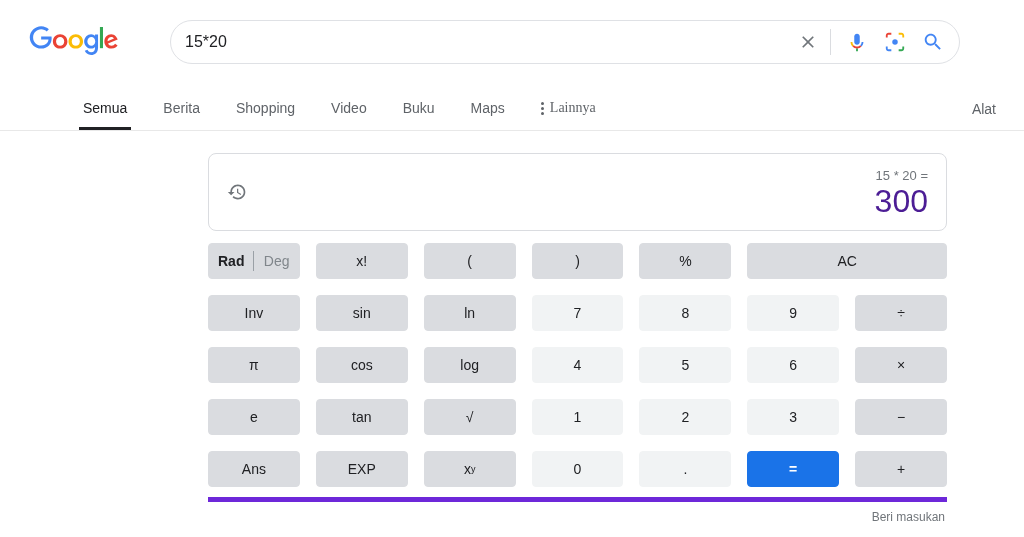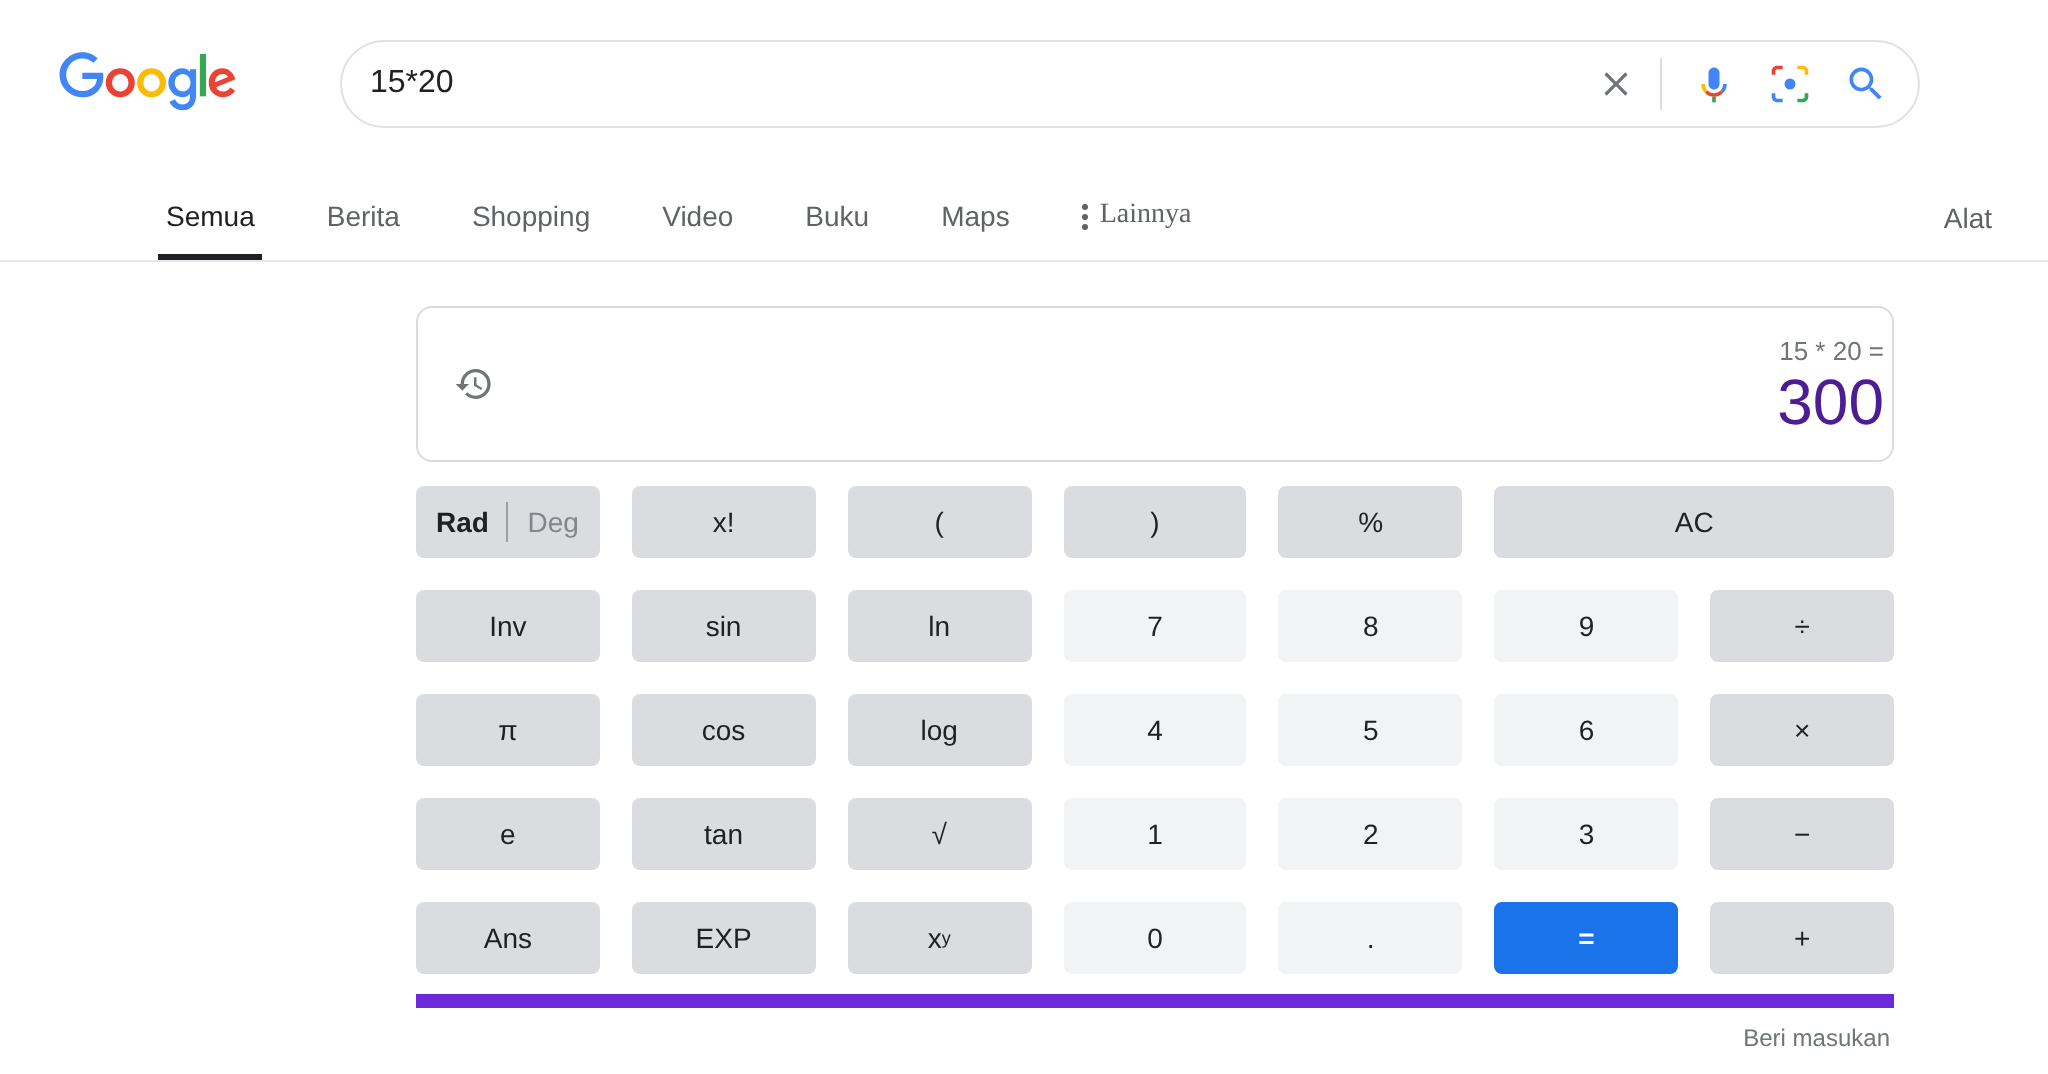--- a/index.html
+++ b/index.html
@@ -104,21 +104,21 @@
       padding: 12px 0;
       cursor: pointer;
     }
     .content {
       padding: 22px 0 0 208px;
       width: 947px;
     }
     .calc-display {
       border: 1px solid #dadce0;
       border-radius: 8px;
-      padding: 14px 4px 10px 18px;
+      padding: 14px 18px 10px 18px;
       margin-bottom: 12px;
       display: flex;
       align-items: center;
       min-height: 76px;
     }
     .history-icon {
       color: #70757a;
       cursor: pointer;
     }
     .calc-output {
@@ -185,21 +185,21 @@
       width: 1px;
       height: 20px;
       background: #9aa0a6;
     }
     .feedback {
       text-align: right;
       font-size: 12px;
       color: #70757a;
       margin-top: 10px;
       padding-right: 2px;
-      border-top: 7px solid #6d28d9;
+      border-top: 5px solid #6d28d9;
       padding-top: 8px;
     }
     sup { font-size: 9px; }
   </style>
 </head>
 <body>
 
 <div class="top-area">
   <div class="logo">
     <svg viewBox="0 0 272 92">

